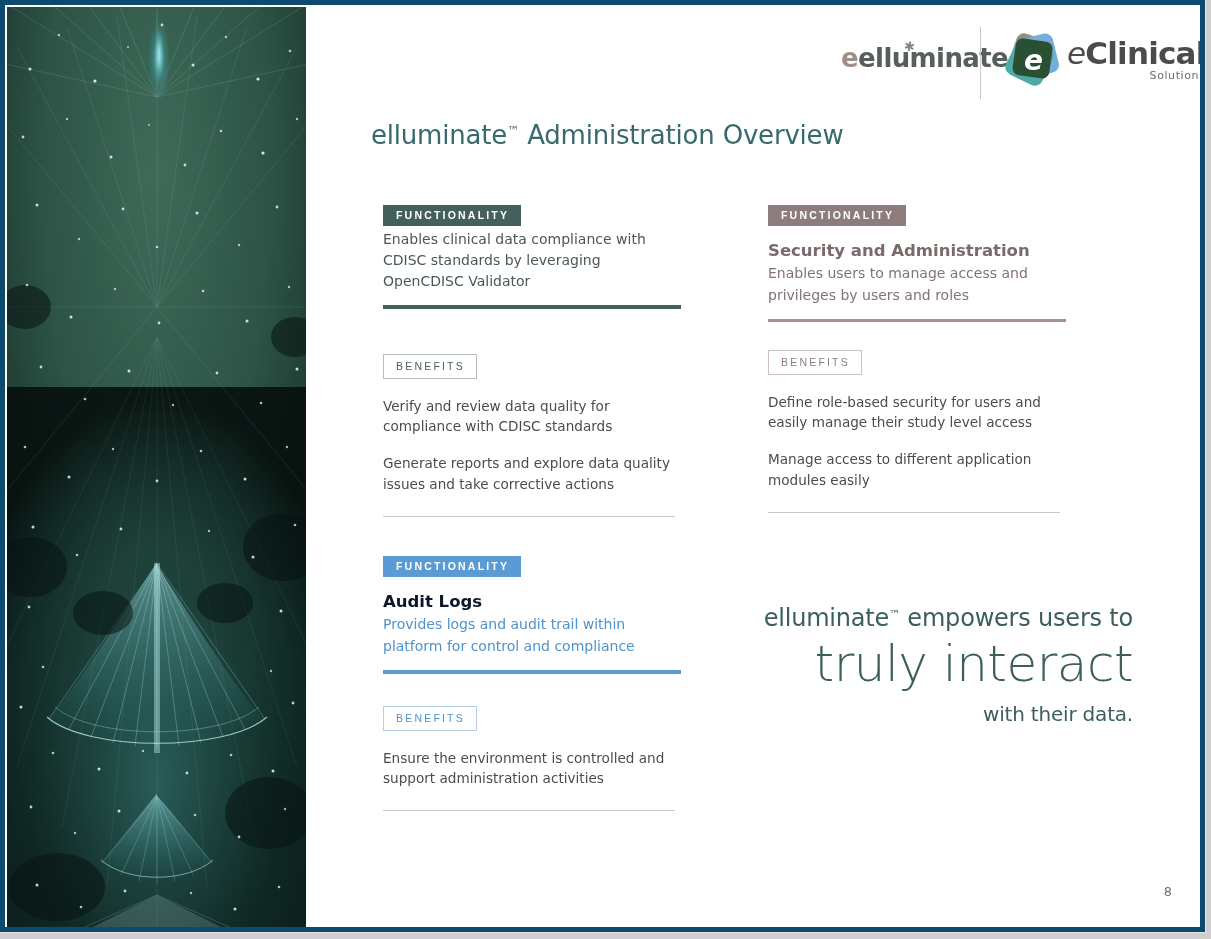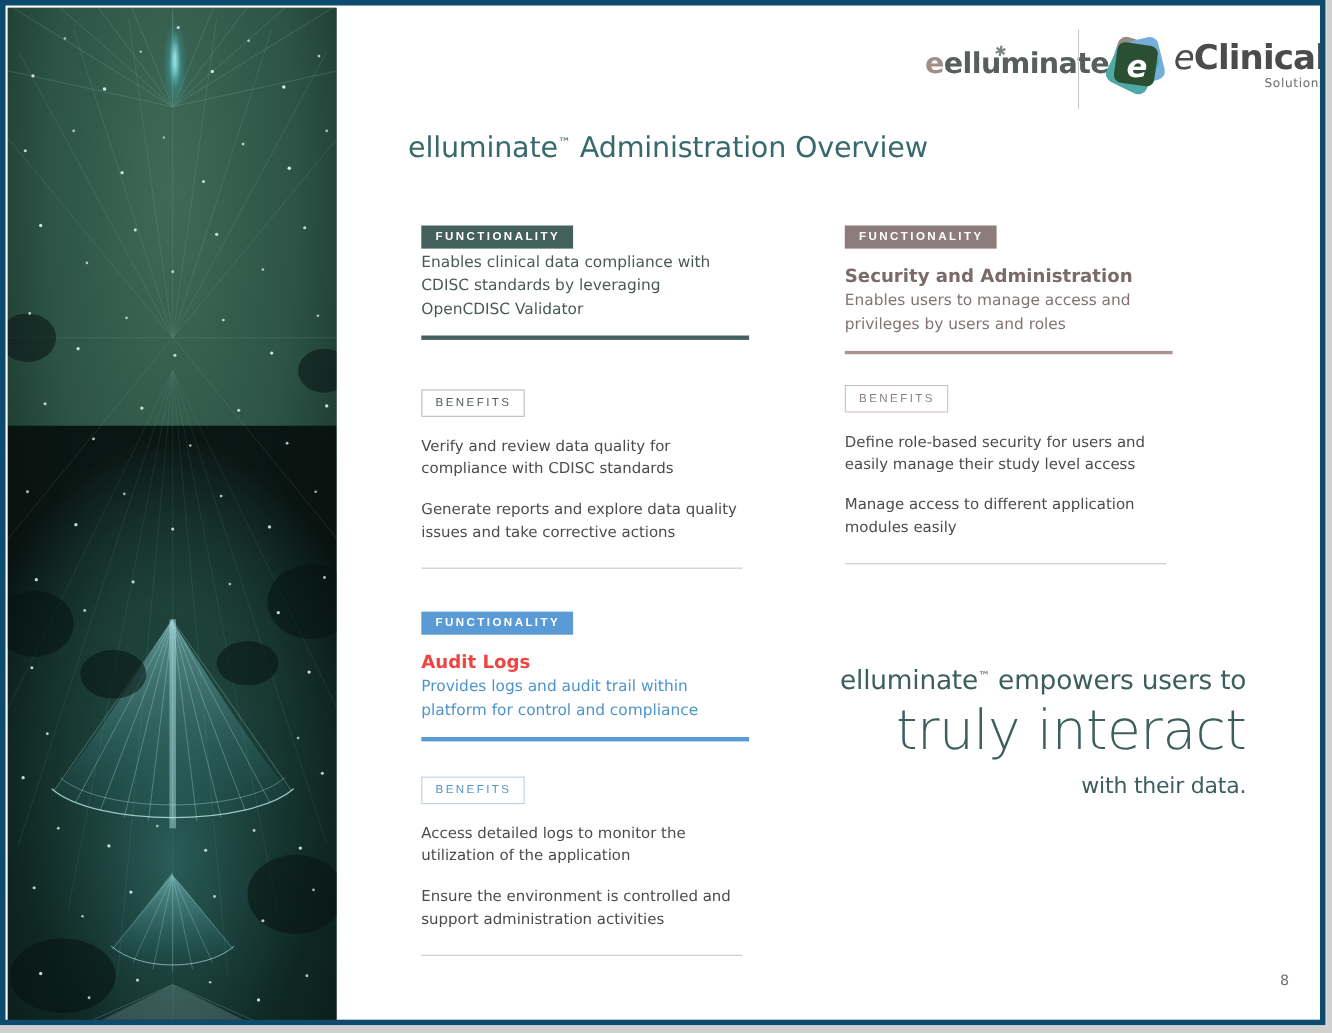--- a/index.html
+++ b/index.html
@@ -135,21 +135,21 @@
 
   .card-head {
     font-family: "DejaVu Sans", sans-serif;
     font-size: 16.5px;
     font-weight: 700;
     margin-top: 15px;
     line-height: 1.2;
   }
   .card-head.green { color: #3f5a57; }
   .card-head.mauve { color: #7b6a6a; }
-  .card-head.blue  { color: #ef4444; }
+  .card-head.blue  { color: #0f172a; }
 
   .card-sub {
     font-family: "DejaVu Sans", sans-serif;
     font-size: 14px;
     font-weight: 400;
     line-height: 1.52;
     margin-top: 3px;
   }
   .card-sub.green { color: #4a5956; }
   .card-sub.mauve { color: #837373; }
@@ -496,21 +496,20 @@
 
   <div class="block" style="left:378px; top:551px; width:298px;">
     <span class="tag blue">FUNCTIONALITY</span>
     <div class="card-head blue">Audit Logs</div>
     <div class="card-sub blue">Provides logs and audit trail within platform for control and compliance</div>
     <div class="rule blue"></div>
   </div>
 
   <div class="block" style="left:378px; top:701px; width:292px;">
     <span class="benefits-tag blue">BENEFITS</span>
-    <div class="benefit-item">Access detailed logs to monitor the utilization of the application</div>
     <div class="benefit-item">Ensure the environment is controlled and support administration activities</div>
     <div class="benefit-rule"></div>
   </div>
 
   <div class="tagline">
     <div class="l1"><span>elluminate</span><span class="tm">™</span><span> empowers users to</span></div>
     <div class="l2">truly interact</div>
     <div class="l3">with their data.</div>
   </div>
 

